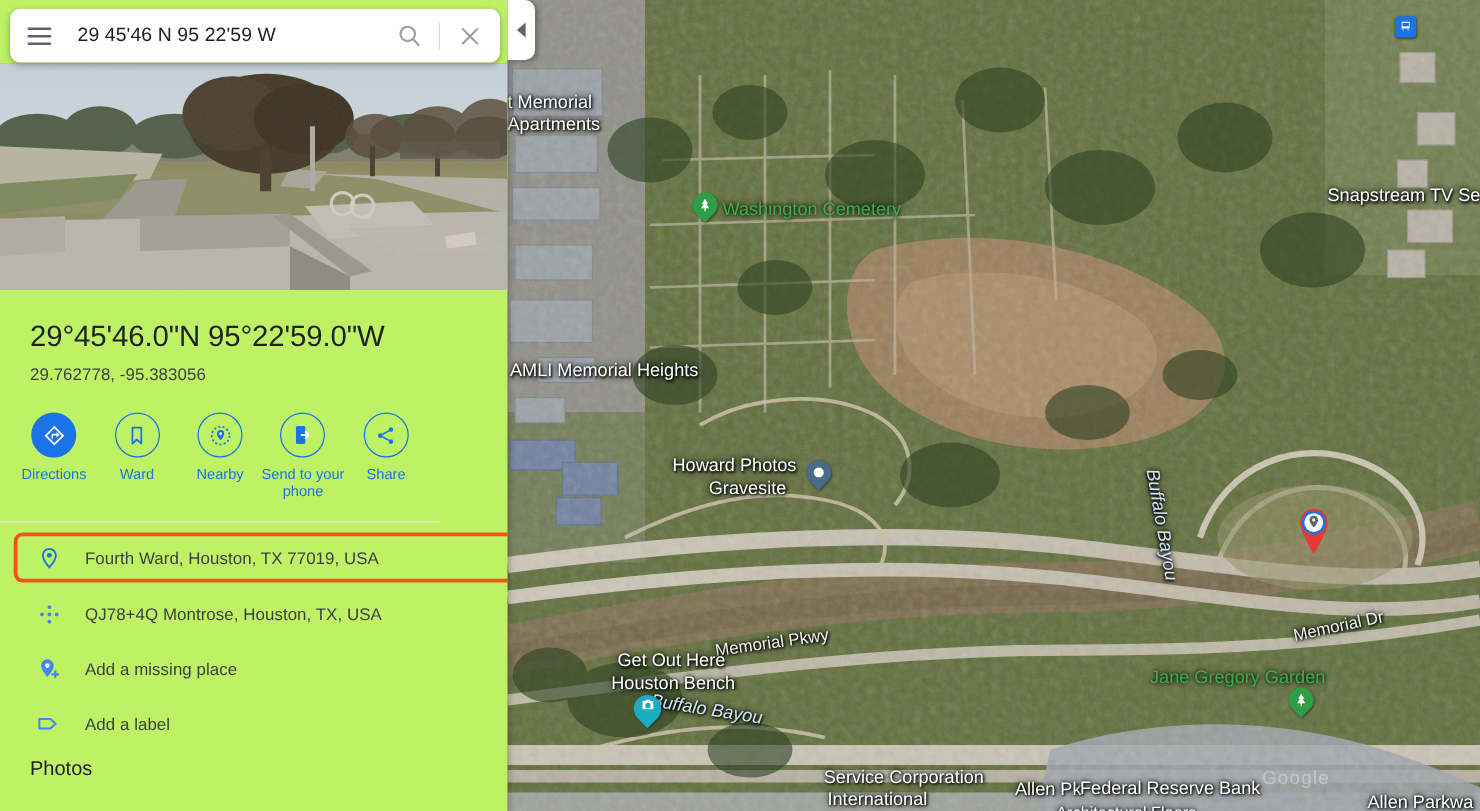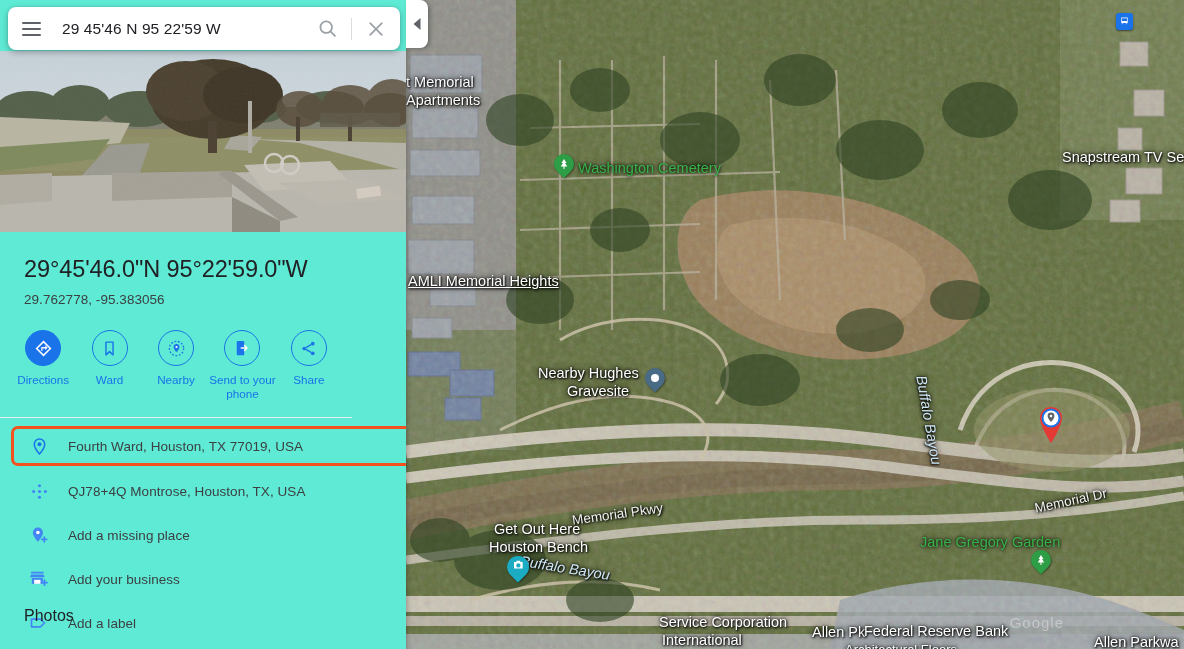--- a/index.html
+++ b/index.html
@@ -18,21 +18,21 @@
       
       radial-gradient(ellipse 180px 70px at 1060px 430px, #8d8f6a 0%, rgba(141,143,106,0) 70%),
       radial-gradient(ellipse 300px 110px at 780px 260px, #9a7b55 0%, rgba(154,123,85,0) 72%),
       linear-gradient(163deg, #4d5c36 0%, #55622f 18%, #5e6a36 34%, #6d7338 48%, #7d7a4a 60%, #8a7f57 72%, #7a7e55 85%, #6e7a52 100%);
   }
   .mapimg { position:absolute; left:0; top:0; width:1184px; height:649px; }
 
   
   #panel {
     position: absolute; left: 0; top: 0; width: 406px; height: 649px;
-    background: #5eead4; z-index: 40;
+    background: #bef264; z-index: 40;
     box-shadow: 0 1px 6px rgba(0,0,0,0.35);
     overflow: hidden;
   }
 
   
   #searchbar {
     position: absolute; left: 8px; top: 7px; width: 392px; height: 43px;
     background: #fff; border-radius: 8px;
     box-shadow: 0 2px 6px rgba(0,0,0,0.30), 0 0 0 0.5px rgba(0,0,0,0.06);
     display: flex; align-items: center; z-index: 60;
@@ -257,22 +257,22 @@
         <ellipse cx="440" cy="540" rx="30" ry="22"></ellipse>
       </g>
     </svg>
   </div>
 
   <div id="map-labels">
     <div class="mlabel" style="left:406px;top:73px;">t Memorial</div>
     <div class="mlabel" style="left:406px;top:91px;">Apartments</div>
     <div class="mlabel green" style="left:578px;top:159px;">Washington Cemetery</div>
     <div class="mlabel" style="left:1062px;top:148px;">Snapstream TV Se</div>
-    <div class="mlabel" style="left:408px;top:272px;text-decoration:underline;">AMLI Memorial Heights</div>
-    <div class="mlabel" style="left:538px;top:364px;">Nearby Hughes</div>
+    <div class="mlabel" style="left:408px;top:288px;">AMLI Memorial Heights</div>
+    <div class="mlabel" style="left:538px;top:364px;">Howard Photos</div>
     <div class="mlabel" style="left:567px;top:382px;">Gravesite</div>
     <div class="mlabel water" style="left:930px;top:374px;transform:rotate(80deg);transform-origin:left top;">Buffalo Bayou</div>
     <div class="mlabel road" style="left:571px;top:512px;transform:rotate(-8deg);transform-origin:left top;">Memorial Pkwy</div>
     <div class="mlabel road" style="left:1033px;top:500px;transform:rotate(-12deg);transform-origin:left top;">Memorial Dr</div>
     <div class="mlabel" style="left:494px;top:520px;">Get Out Here</div>
     <div class="mlabel" style="left:489px;top:538px;">Houston Bench</div>
     <div class="mlabel water" style="left:522px;top:552px;transform:rotate(9deg);transform-origin:left top;">Buffalo Bayou</div>
     <div class="mlabel green" style="left:920px;top:533px;">Jane Gregory Garden</div>
     <div class="mlabel" style="left:659px;top:613px;text-align:right;">Service Corporation</div>
     <div class="mlabel" style="left:662px;top:631px;">International</div>
@@ -519,32 +519,20 @@
         <div class="row-ico">
           <svg width="19" height="19" viewBox="0 0 24 24" fill="#4285f4">
             <path d="M10 1.8 a6.4 6.4 0 0 1 6.4 6.4 c0 4.8 -6.4 11.6 -6.4 11.6 S3.6 13 3.6 8.2 A6.4 6.4 0 0 1 10 1.8 Z"></path>
             <circle cx="10" cy="8.2" r="2.3" fill="#fff"></circle>
             <path d="M18 14 v6 M15 17 h6" stroke="#4285f4" stroke-width="2.2" stroke-linecap="round"></path>
           </svg>
         </div>
         <div class="row-txt">Add a missing place</div>
       </div>
 
-      <div class="row" style="margin-top:12px;">
-        <div class="row-ico">
-          <svg width="20" height="20" viewBox="0 0 24 24" fill="#4285f4">
-            <rect x="2.5" y="3.2" width="15" height="2.2" rx="0.6"></rect>
-            <path d="M2.5 6.6 h15 l1.2 3.2 h-17.4 Z"></path>
-            <path d="M3.4 10.8 h13.2 v7 h-13.2 Z"></path>
-            <rect x="6.2" y="13" width="7.6" height="4.8" fill="#fff"></rect>
-            <path d="M18.6 13.4 v6 M15.6 16.4 h6" stroke="#4285f4" stroke-width="2.2" stroke-linecap="round"></path>
-          </svg>
-        </div>
-        <div class="row-txt">Add your business</div>
-      </div>
 
       <div class="row" style="margin-top:12px;">
         <div class="row-ico">
           <svg width="20" height="20" viewBox="0 0 24 24" fill="none" stroke="#4285f4" stroke-width="2" stroke-linejoin="round">
             <path d="M3 7.4 h10.6 l5 4.6 l-5 4.6 H3 Z"></path>
           </svg>
         </div>
         <div class="row-txt">Add a label</div>
       </div>
 

